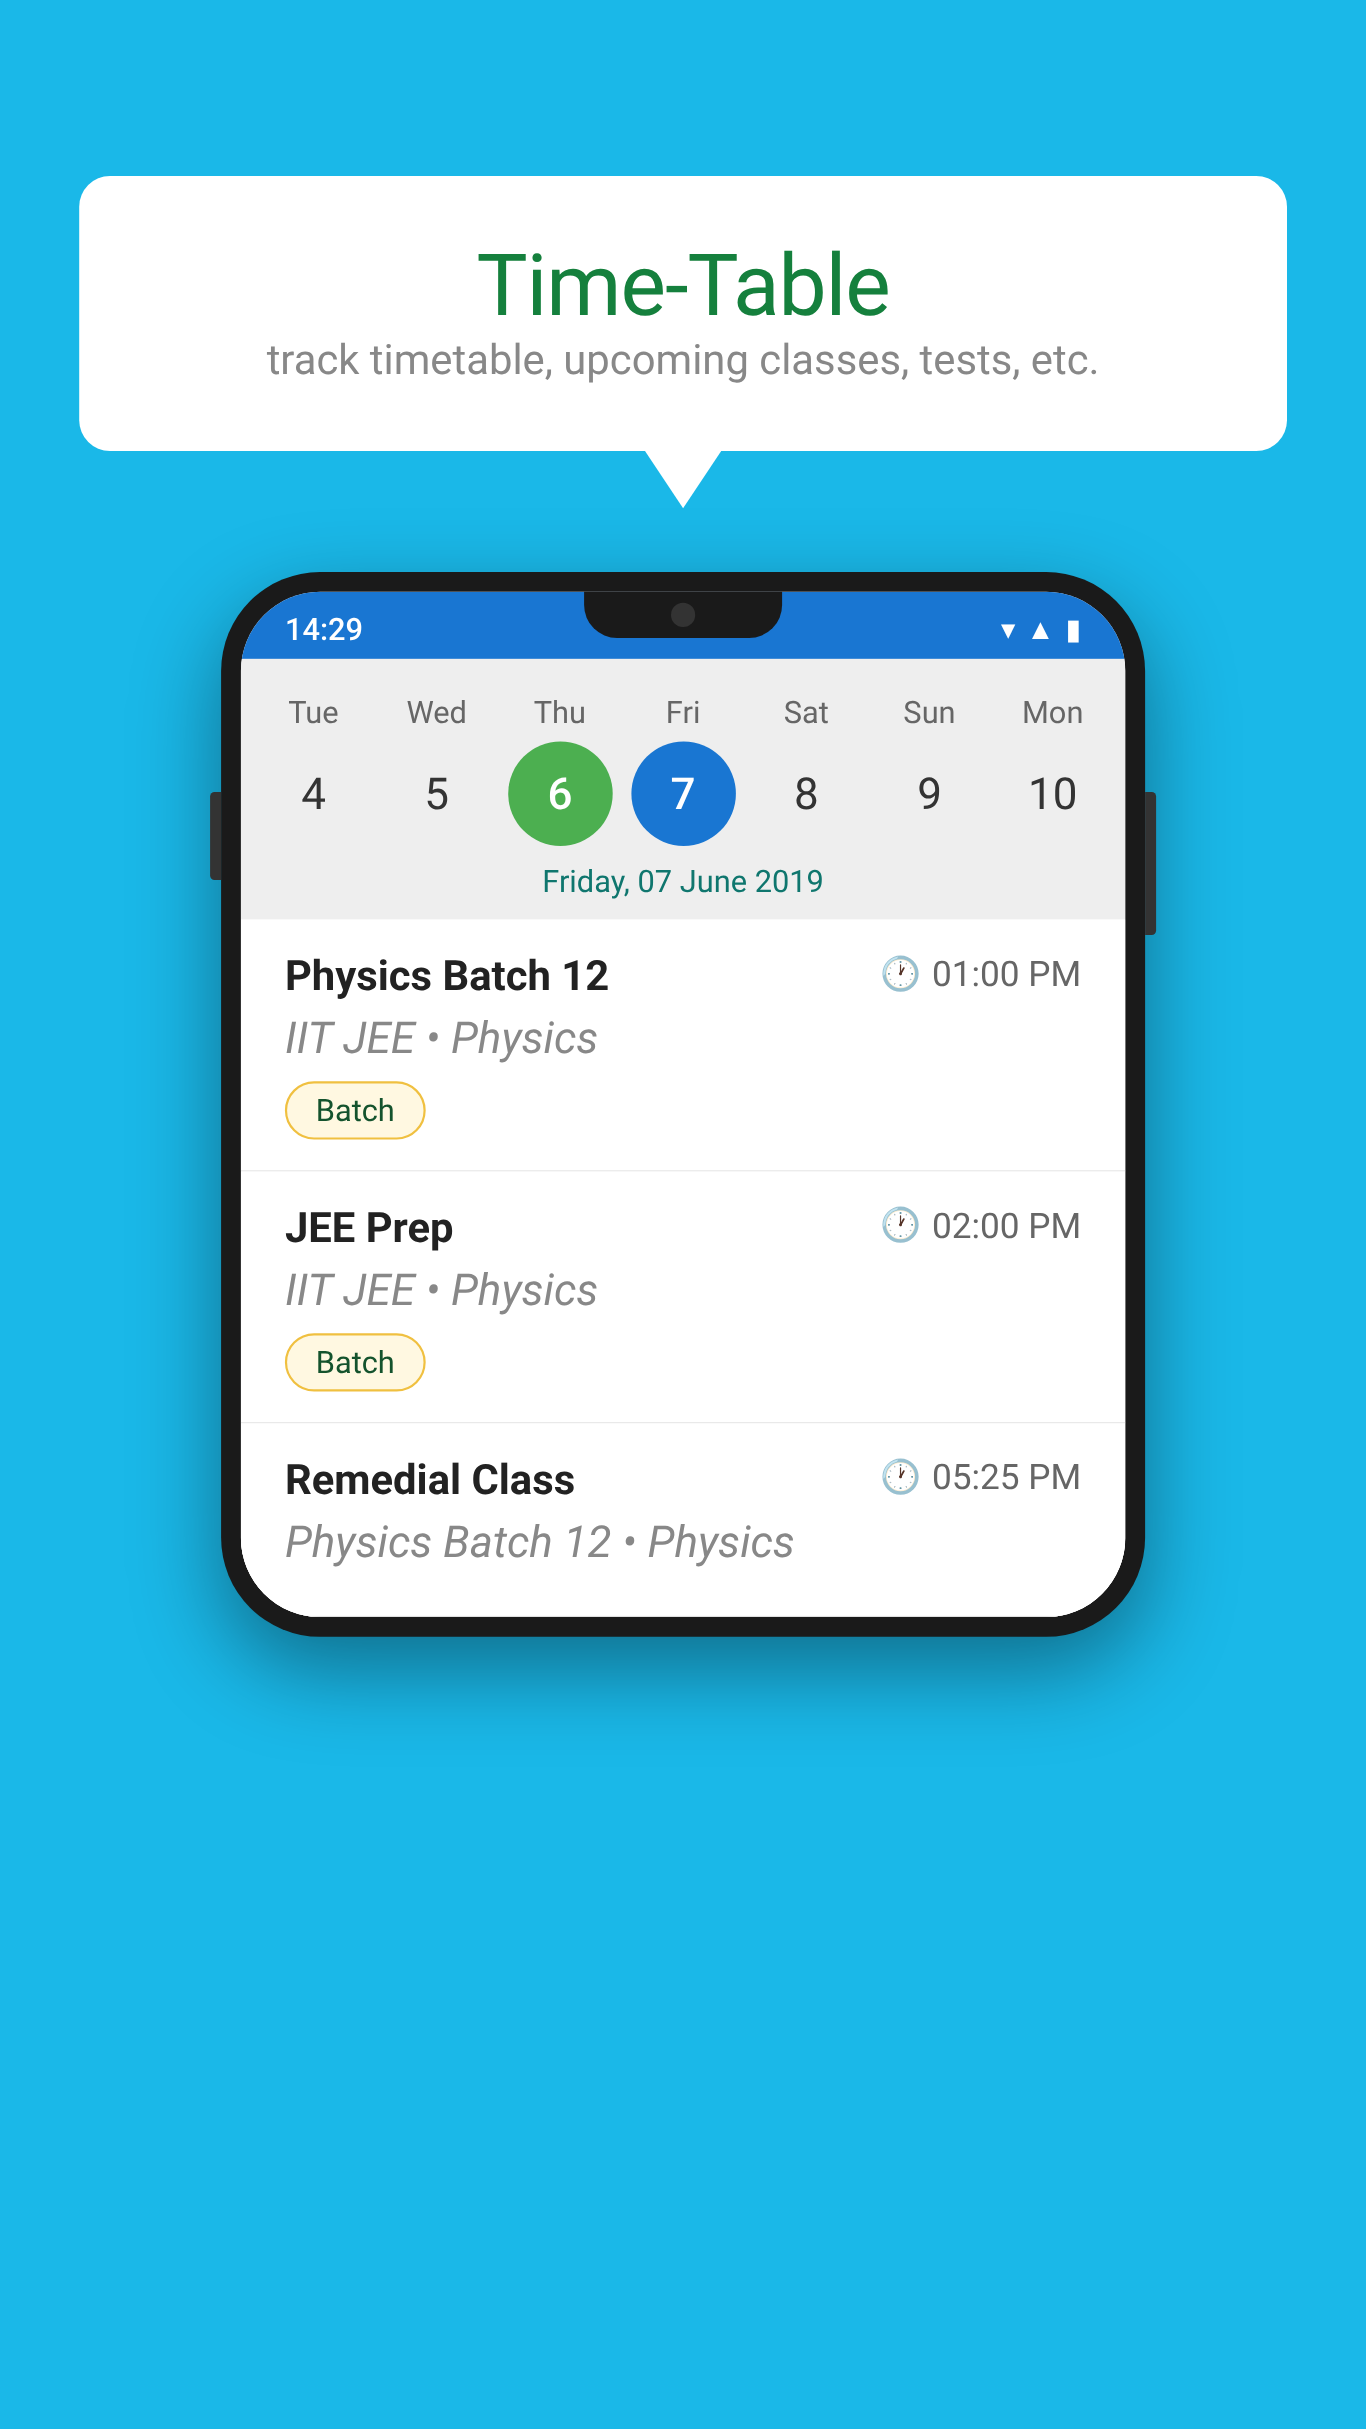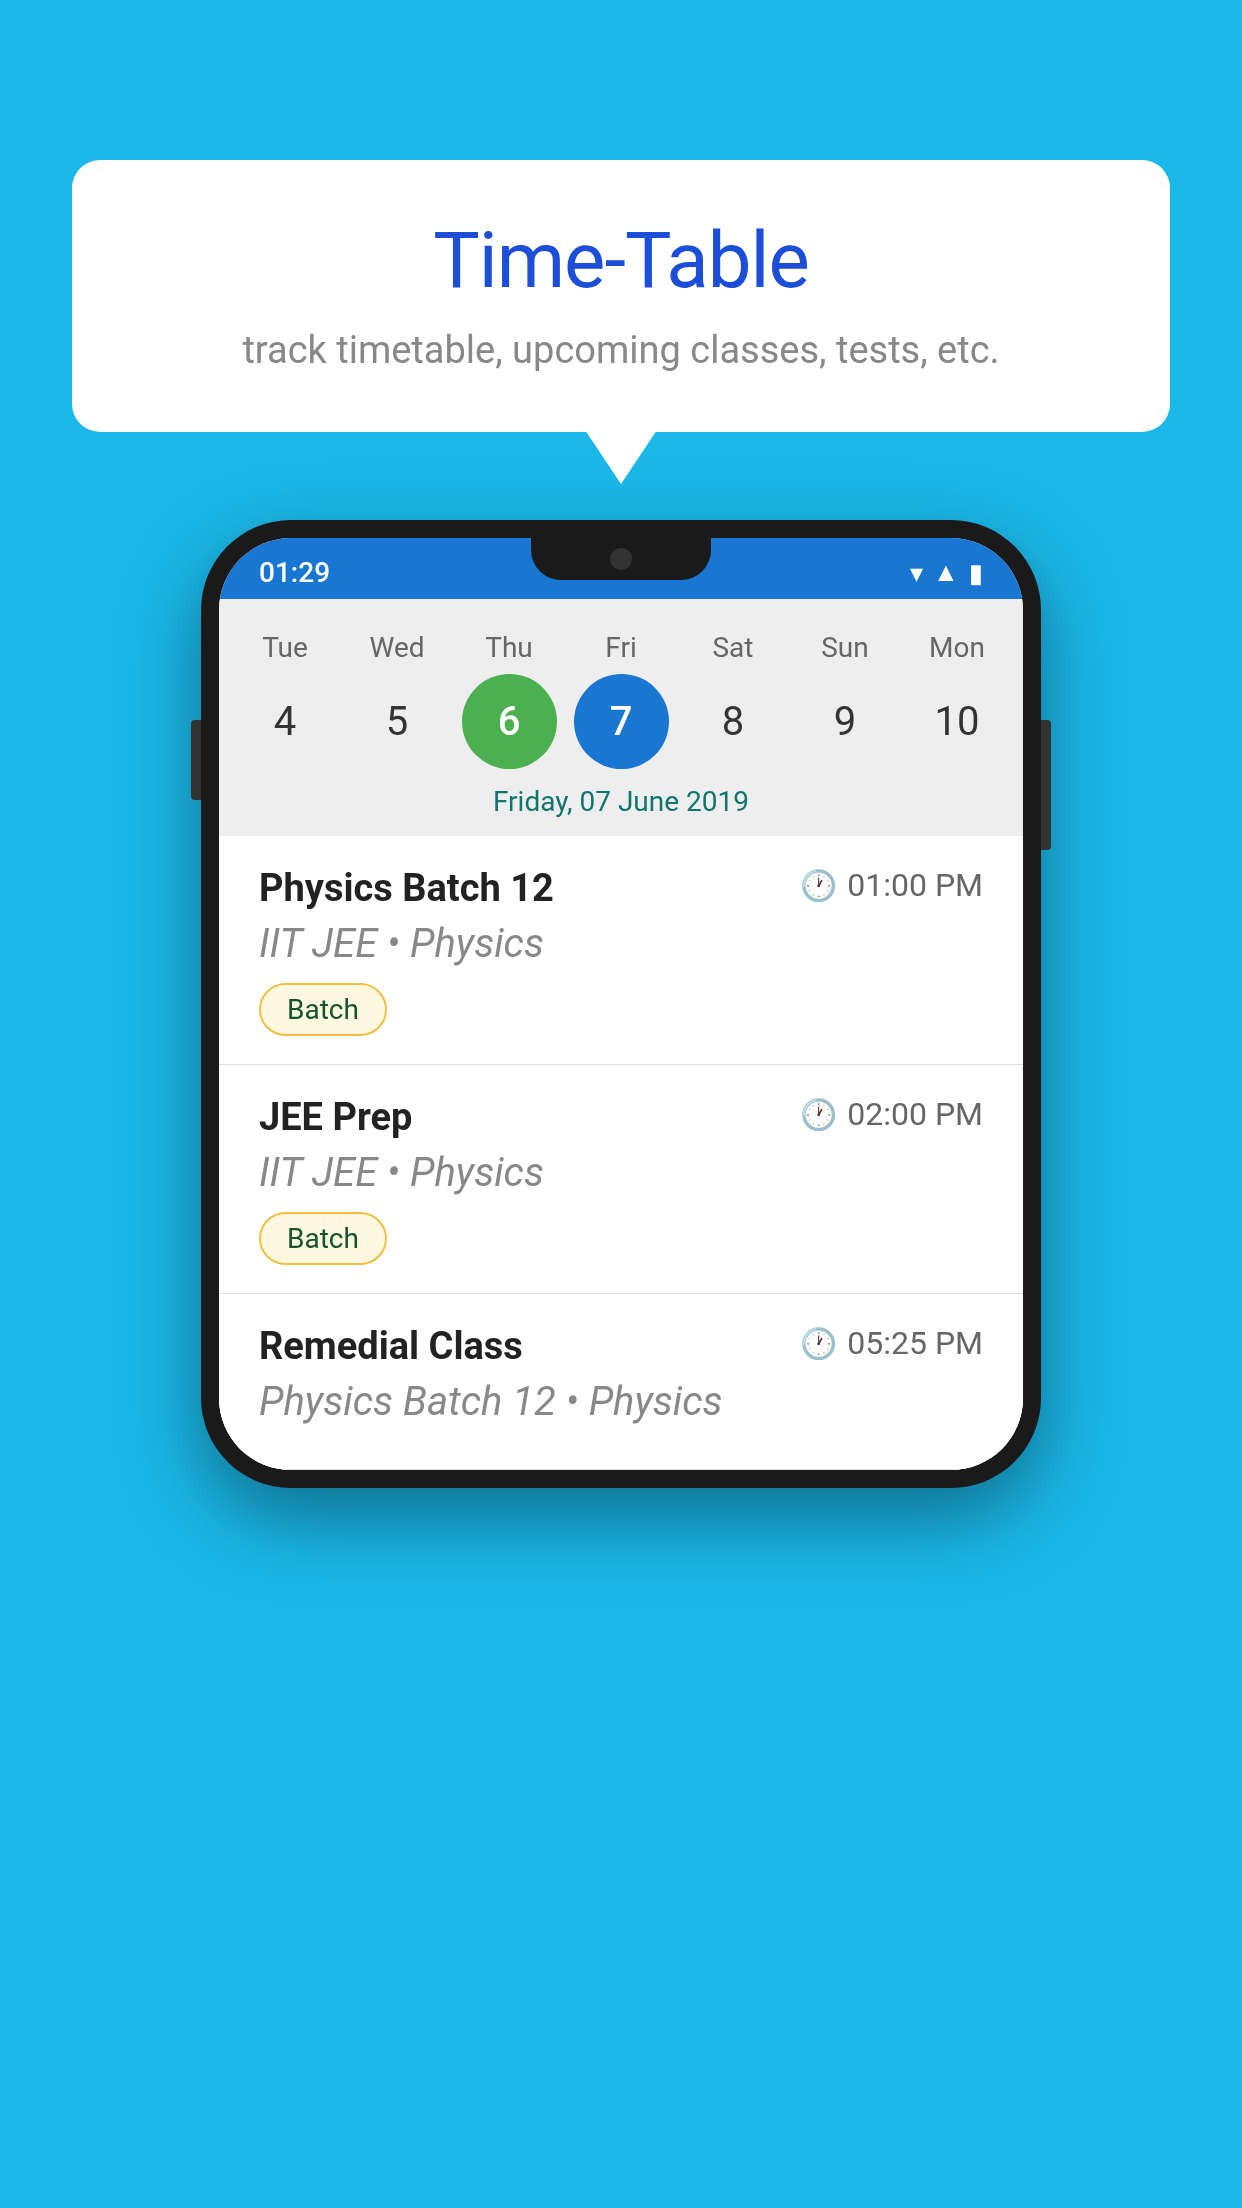--- a/index.html
+++ b/index.html
@@ -35,23 +35,22 @@
       width: 0;
       height: 0;
       border-left: 36px solid transparent;
       border-right: 36px solid transparent;
       border-top: 54px solid white;
     }
 
     .speech-bubble-title {
       font-size: 78px;
       font-weight: 400;
-      color: #1d4ed8;
+      color: #15803d;
       letter-spacing: -1px;
-      margin-bottom: 22px;
     }
 
     .speech-bubble-subtitle {
       font-size: 38px;
       color: #888;
       font-weight: 400;
     }
 
     
     .phone-wrapper {
@@ -310,21 +309,21 @@
     <div class="phone-btn-left"></div>
     <div class="phone-btn-right"></div>
 
     <div class="phone-notch">
       <div class="phone-camera"></div>
     </div>
 
     <div class="phone-screen">
 
       <div class="status-bar">
-        <span class="status-time">01:29</span>
+        <span class="status-time">14:29</span>
         <div class="status-icons">
 
           <span class="status-icon">▾</span>
 
           <span class="status-icon">▲</span>
 
           <span class="status-icon">▮</span>
         </div>
       </div>
 

